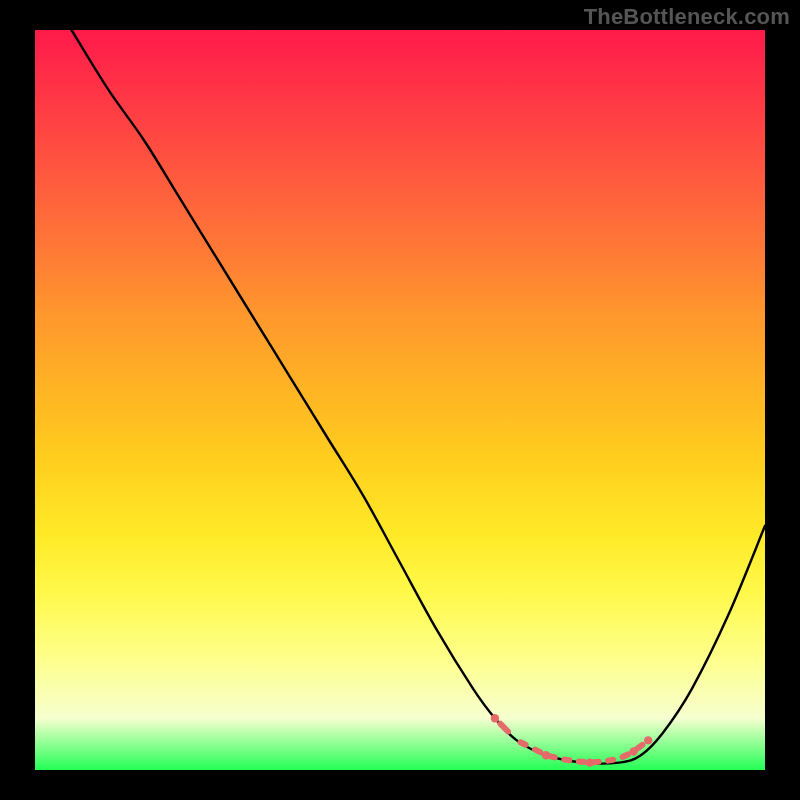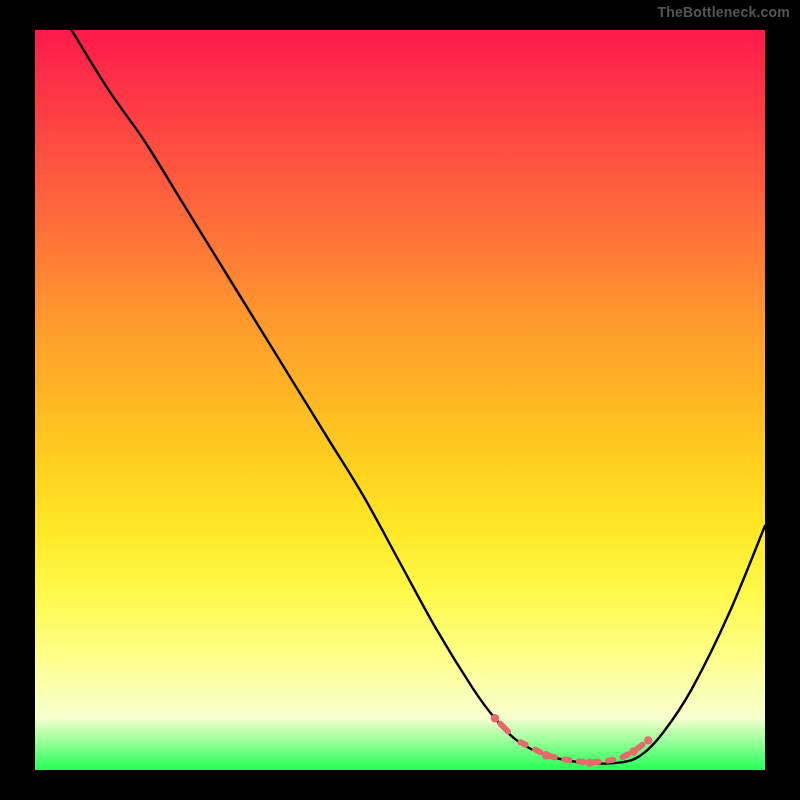--- a/index.html
+++ b/index.html
@@ -15,21 +15,21 @@
     position: relative;
     width: 800px;
     height: 800px;
     background: #000;
   }
   .watermark {
     position: absolute;
     top: 4px;
     right: 10px;
     color: #555;
-    font-size: 14px;
+    font-size: 22px;
     font-weight: 600;
     letter-spacing: 0.2px;
     z-index: 10;
   }
   .plot-area {
     position: absolute;
     left: 35px;
     top: 30px;
     width: 730px;
     height: 740px;

